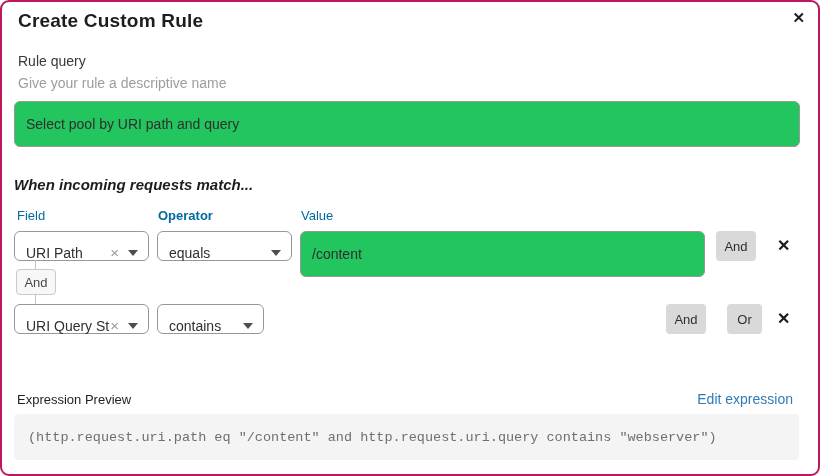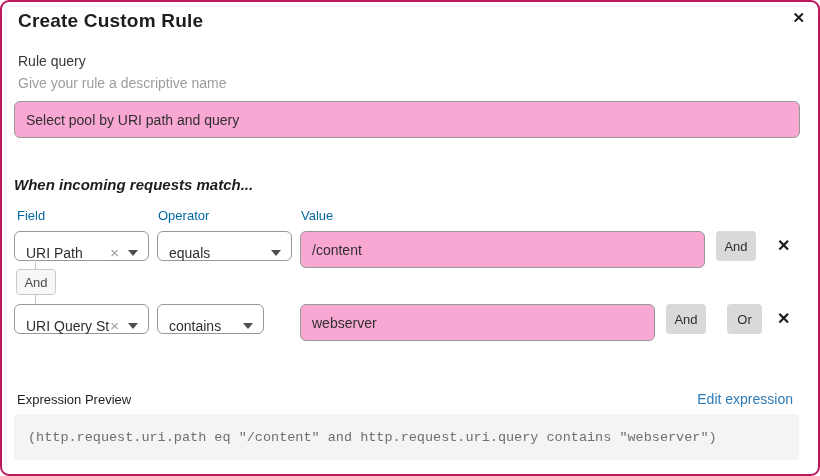--- a/index.html
+++ b/index.html
@@ -29,27 +29,27 @@
     padding: 2px;
   }
 
   .section-label { font-size: 14px; color: #383838; }
   .helper-text  { font-size: 14px; color: #9d9d9d; }
   .bold-heading { font-size: 15px; font-weight: 700; color: #1d1d1d; font-style: italic; }
 
   .text-input {
     border: 1px solid #979797;
     border-radius: 6px;
-    height: 37px;
+    height: 46px;
     font-family: "Liberation Sans", sans-serif;
     font-size: 14px;
     color: #2f2f2f;
     padding: 0 11px;
     outline: none;
-    background: #f9a8d4;
+    background: #22c55e;
     width: 100%;
   }
 
   .col-label { font-size: 13px; color: #0369a1; }
 
   .select-box {
     border: 1px solid #979797;
     border-radius: 6px;
     height: 30px;
     background: #fff;
@@ -128,21 +128,21 @@
 
   <div class="abs section-label" style="left:16px; top:51px;">Rule query</div>
   <div class="abs helper-text" style="left:16px; top:73px;">Give your rule a descriptive name</div>
   <div class="abs" style="left:12px; top:99px; width:786px;">
     <input class="text-input" type="text" value="Select pool by URI path and query" style="">
   </div>
 
   <div class="abs bold-heading" style="left:12px; top:174px;">When incoming requests match...</div>
 
   <div class="abs col-label" style="left:15px;  top:206px;">Field</div>
-  <div class="abs col-label" style="left:156px; top:206px;">Operator</div>
+  <div class="abs col-label" style="left:156px; top:206px;font-weight:bold;">Operator</div>
   <div class="abs col-label" style="left:299px; top:206px;">Value</div>
 
   <div class="abs select-box" style="left:12px; top:229px; width:135px;">
     <span class="select-text">URI Path</span>
     <span class="select-clear">×</span>
     <span class="caret-down"></span>
   </div>
   <div class="abs select-box" style="left:155px; top:229px; width:135px;">
     <span class="select-text">equals</span>
     <span class="caret-down"></span>
@@ -159,23 +159,20 @@
 
   <div class="abs select-box" style="left:12px; top:302px; width:135px;">
     <span class="select-text">URI Query St...</span>
     <span class="select-clear">×</span>
     <span class="caret-down"></span>
   </div>
   <div class="abs select-box" style="left:155px; top:302px; width:107px;">
     <span class="select-text">contains</span>
     <span class="caret-down"></span>
   </div>
-  <div class="abs" style="left:298px; top:302px; width:355px;">
-    <input class="text-input" type="text" value="webserver" style="">
-  </div>
   <button class="abs gray-btn" style="left:664px; top:302px; width:40px;">And</button>
   <button class="abs gray-btn" style="left:725px; top:302px; width:35px;">Or</button>
   <div class="abs row-delete" style="left:775px; top:309px;">✕</div>
 
   <div class="abs expr-label" style="left:15px; top:390px;">Expression Preview</div>
   <div class="abs expr-link" style="right: 25px; top: 389px; color: rgb(46, 123, 184);">Edit expression</div>
   <div class="abs code-block" style="left:12px; top:412px; width:785px; height:46px;">
     <span class="code-text">(http.request.uri.path eq "/content" and http.request.uri.query contains "webserver")</span>
   </div>
 

